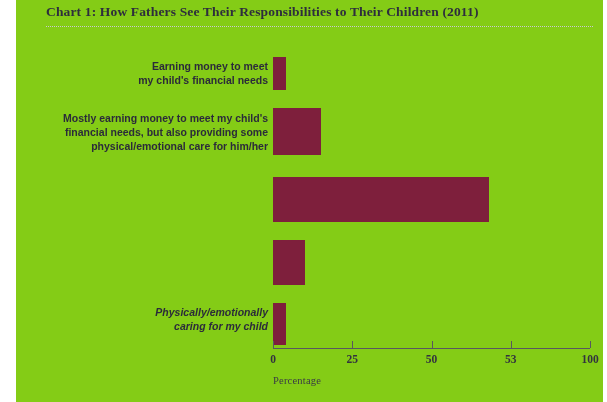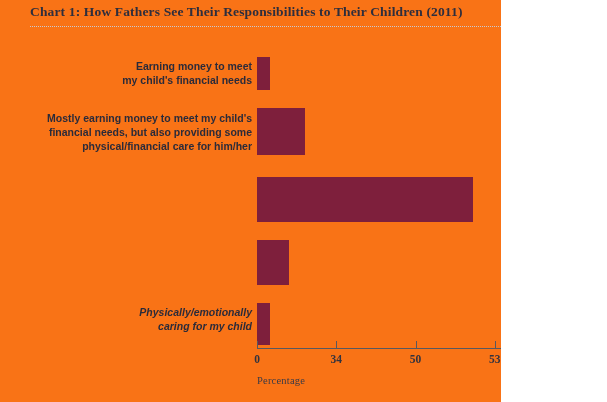--- a/index.html
+++ b/index.html
@@ -5,24 +5,25 @@
   html, body {
     margin: 0;
     padding: 0;
     background: #ffffff;
   }
   body {
     font-family: "Liberation Sans", sans-serif;
   }
   #chart-page {
     position: relative;
-    width: 501px;
+    width: 587px;
     height: 402px;
-    background: #f97316;
+    background: #84cc16;
     overflow: hidden;
+    margin-left: 16px;
   }
 
   
   .chart-title {
     position: absolute;
     left: 30px;
     top: 4px;
     width: 560px;
     font-family: "Liberation Serif", serif;
     font-weight: bold;
@@ -112,40 +113,40 @@
   <div class="chart-title">Chart 1: How Fathers See Their Responsibilities to Their Children (2011)</div>
 
   <div class="title-rule"></div>
 
   <div class="plot">
 
     <div class="cat-label" style="top:59px;">Earning money to meet
 my child's financial needs</div>
     <div class="cat-label" style="top:111px;">Mostly earning money to meet my child's
 financial needs, but also providing some
-physical/financial care for him/her</div>
+physical/emotional care for him/her</div>
     <div class="cat-label" style="top:305px;font-style:italic;">Physically/emotionally
 caring for my child</div>
 
     <div class="bar" style="top: 57px; height: 33px; width: 12.68px; background: rgb(126, 31, 60);"></div>
     <div class="bar" style="top: 108px; height: 47px; width: 47.55px; background: rgb(126, 31, 60);"></div>
     <div class="bar" style="top: 177px; height: 45px; width: 215.56px; background: rgb(126, 31, 60);"></div>
     <div class="bar" style="top: 240px; height: 45px; width: 31.7px; background: rgb(126, 31, 60);"></div>
     <div class="bar" style="top: 303px; height: 42px; width: 12.68px; background: rgb(126, 31, 60);"></div>
 
     <div class="axis-line"></div>
 
     <div class="tick" style="left: 249px;"></div>
     <div class="tick" style="left: 328.25px;"></div>
     <div class="tick" style="left: 407.5px;"></div>
     <div class="tick" style="left: 486.75px;"></div>
     <div class="tick" style="left: 566px;"></div>
 
     <div class="tick-label" style="left: 249px;">0</div>
-    <div class="tick-label" style="left: 328.25px;">34</div>
+    <div class="tick-label" style="left: 328.25px;">25</div>
     <div class="tick-label" style="left: 407.5px;">50</div>
     <div class="tick-label" style="left: 486.75px;">53</div>
     <div class="tick-label" style="left: 566px;">100</div>
 
     <div class="axis-title">Percentage</div>
 
   </div>
 </div>
 
 </body></html>

